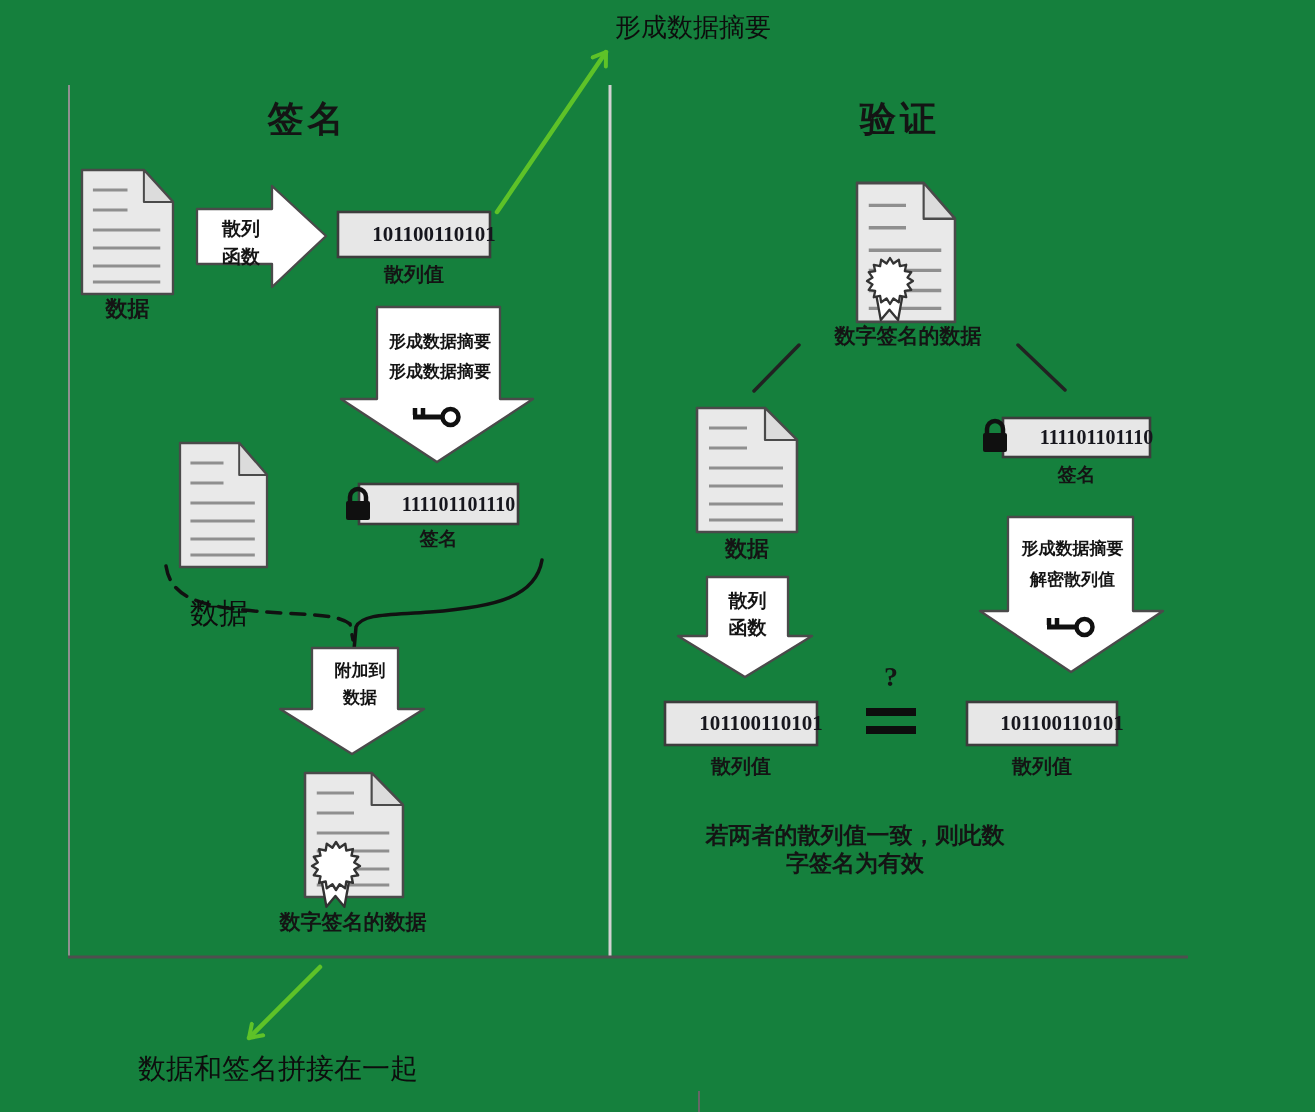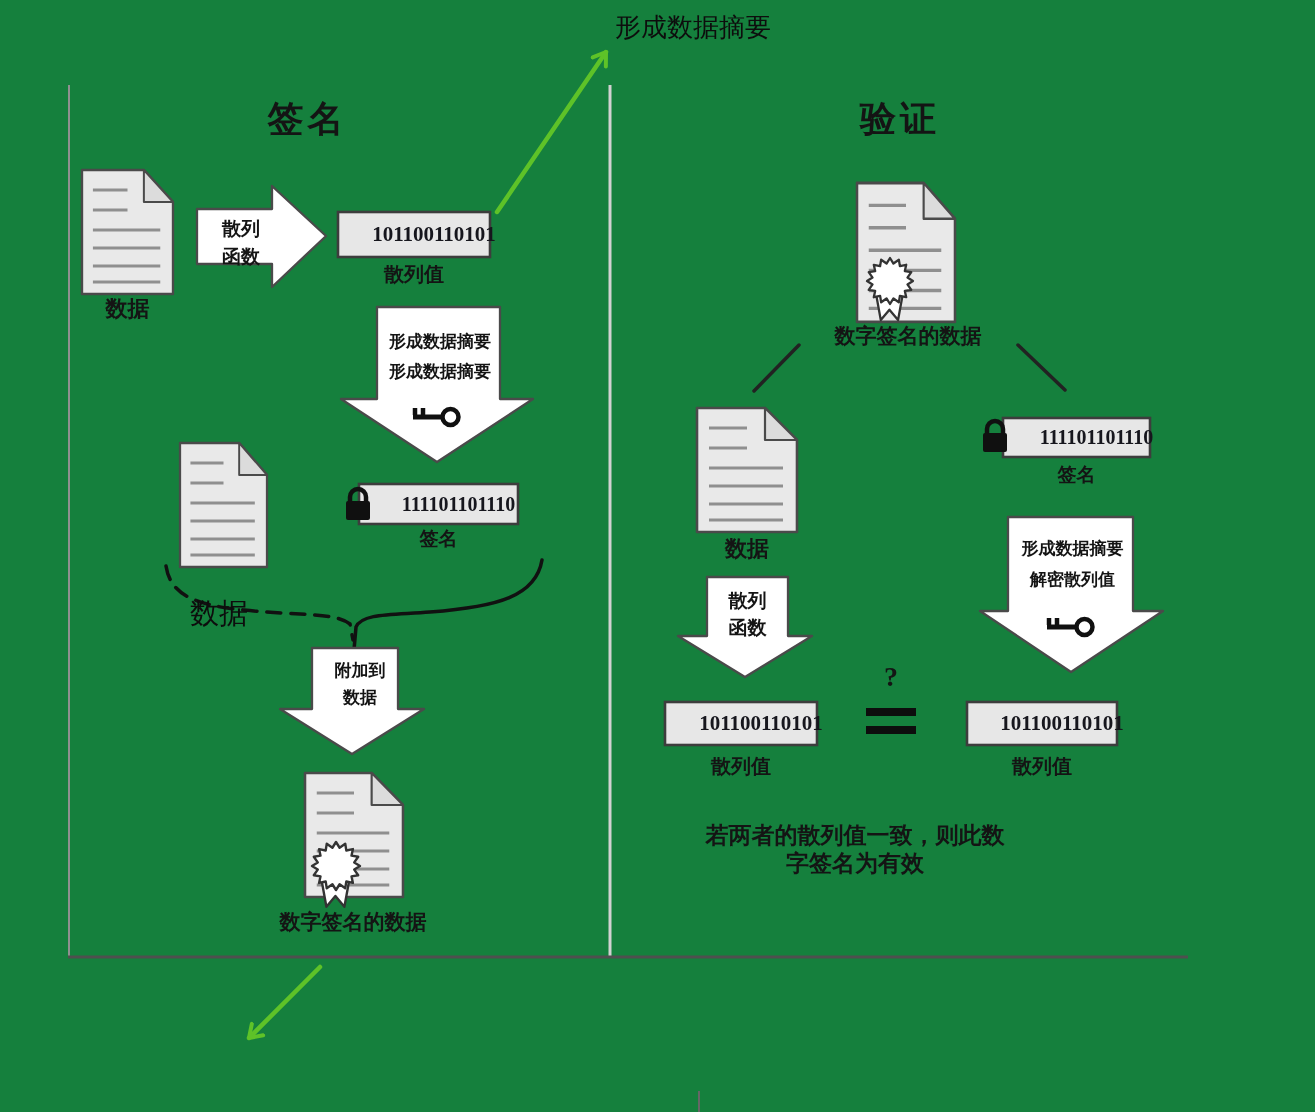--- a/index.html
+++ b/index.html
@@ -85,20 +85,21 @@
     <use href="#lock" transform="translate(983,418)"></use>
     <polygon points="1008,517 1133,517 1133,611 1163,611 1071,672 980,611 1008,611" fill="#ffffff" stroke="#4a4a4a" stroke-width="2.3" stroke-linejoin="round"></polygon>
     <use href="#key" transform="translate(1046,614)"></use>
     <rect x="665" y="702" width="152" height="43" fill="#e7e7e7" stroke="#3d3d3d" stroke-width="2.6"></rect>
     <rect x="967" y="702" width="150" height="43" fill="#e7e7e7" stroke="#3d3d3d" stroke-width="2.6"></rect>
     <rect x="866" y="708" width="50" height="8" fill="#0d0d0d"></rect>
     <rect x="866" y="726" width="50" height="8" fill="#0d0d0d"></rect>
   </svg>
 
   <div class="lbl sans" style="left:615px;top:12px;font-size:26px;">形成数据摘要</div>
+  <div class="lbl sans" style="left:138px;top:1052px;font-size:28px;">数据和签名拼接在一起</div>
   <div class="lbl sans" style="left:190px;top:596px;font-size:29px;">数据</div>
 
   <div class="lbl serif title" style="left:240px;top:98px;width:135px;">签名</div>
   <div class="lbl serif" style="left:82px;top:296px;width:91px;font-size:22px;">数据</div>
   <div class="lbl serif" style="left:199px;top:215px;width:84px;font-size:19px;line-height:28px;">
     <div>散列</div>
     <div>函数</div>
   </div>
   <div class="lbl serif boxval" style="left:338px;top:212px;width:152px;line-height:45px;font-size:21px;">101100110101</div>
   <div class="lbl serif" style="left:338px;top:262px;width:152px;font-size:20px;">散列值</div>

